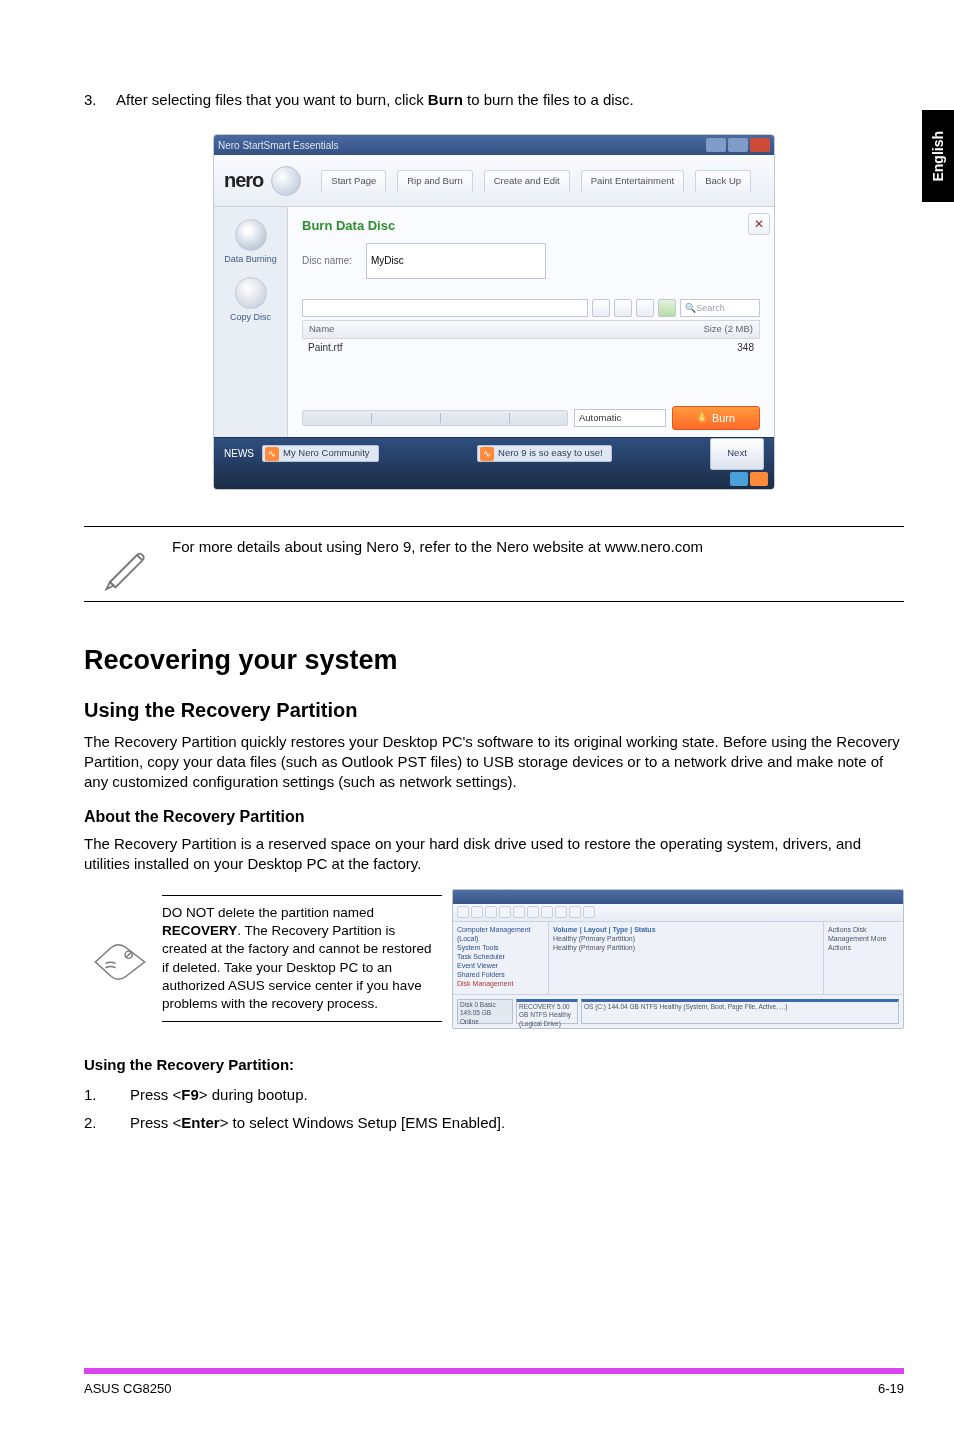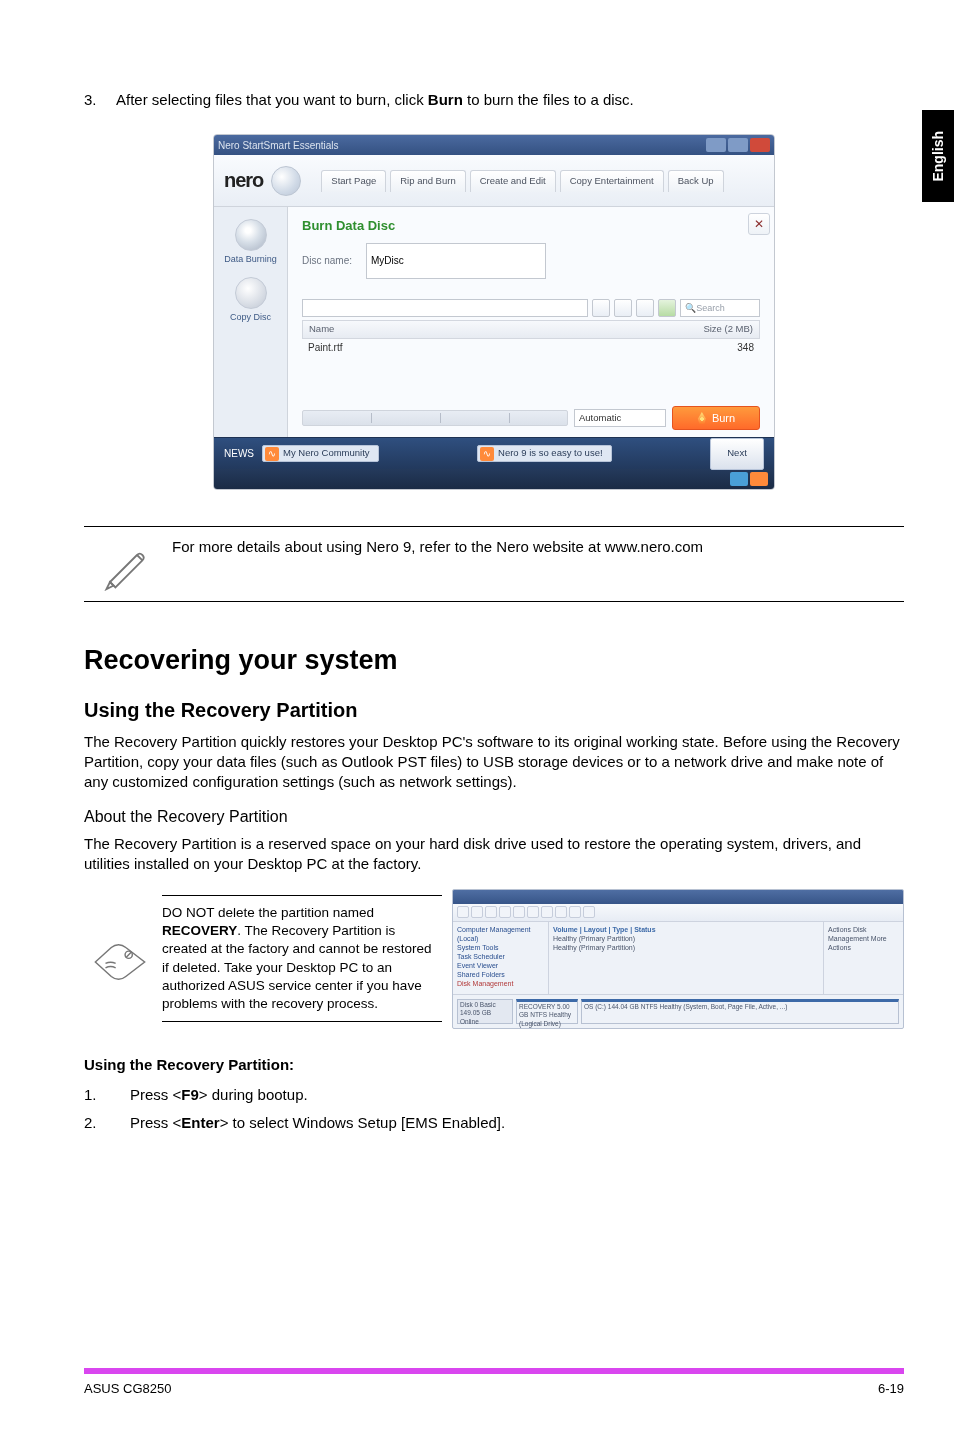--- a/index.html
+++ b/index.html
@@ -16,21 +16,21 @@
   .nero-titlebar { height: 20px; background: linear-gradient(#4b6aa0, #345182); display: flex; align-items: center; justify-content: space-between; padding: 0 4px; }
   .nero-titlebar .t { color: #dbe3ef; font-size: 10px; }
   .nero-titlebar .btns { display: flex; gap: 2px; }
   .nero-titlebar .b { width: 20px; height: 14px; border-radius: 2px; }
   .nero-titlebar .b.min { background: #7f9bc6; }
   .nero-titlebar .b.max { background: #7f9bc6; }
   .nero-titlebar .b.cls { background: #d04a3a; }
   .nero-ribbon { height: 52px; background: linear-gradient(#f9fbfe,#e9eef5); border-bottom: 1px solid #cfd4dc; display: flex; align-items: center; padding: 0 14px 0 10px; gap: 8px; }
   .nero-logo { font-size: 20px; font-weight: bold; color: #222; letter-spacing: -1px; }
   .nero-orb { width: 30px; height: 30px; border-radius: 50%; background: radial-gradient(circle at 35% 35%, #fff, #cfd9e6 60%, #b9c4d4); border: 1px solid #bcc5d2; }
-  .nero-tabs { display: flex; gap: 4px; margin-left: 12px; }
+  .nero-tabs { display: flex; gap: 11px; margin-left: 12px; }
   .nero-tab { border: 1px solid #cfd4dc; border-bottom: none; border-radius: 3px 3px 0 0; padding: 4px 9px; background: linear-gradient(#fff,#eef2f7); font-size: 9.5px; color: #4c5360; }
   .nero-body { display: flex; min-height: 230px; }
   .nero-side { width: 74px; background: #e9eef5; border-right: 1px solid #cfd4dc; padding-top: 8px; }
   .nero-side .ic { margin: 4px auto 2px; width: 32px; height: 32px; border-radius: 50%; background: radial-gradient(circle at 40% 35%, #fff, #d8dde5 60%, #bfc6d2); border: 1px solid #c3cad6; }
   .nero-side .ic.cd { background: radial-gradient(circle at 40% 35%, #fff 10%, #d7dfe8 45%, #a8b2c2); }
   .nero-side .lbl { font-size: 9px; color: #3e5a85; text-align: center; margin-bottom: 12px; }
   .nero-main { flex: 1; background: #f9fbfe; padding: 10px 14px 0; position: relative; }
   .nero-h { color: #2f8f2f; font-size: 13px; font-weight: bold; }
   .nero-row { display: flex; align-items: center; gap: 6px; margin-top: 8px; }
   .nero-row .l { font-size: 10px; color: #6b7380; width: 58px; }
@@ -63,21 +63,21 @@
 
   
   .note-row { display: flex; align-items: flex-start; border-top: 1px solid #000; border-bottom: 1px solid #000; padding: 10px 0; margin: 0 0 40px; }
   .note-row .icon-col { width: 88px; flex: 0 0 88px; display: flex; justify-content: center; align-items: flex-start; }
   .pen-svg { width: 54px; height: 54px; }
   .note-row .txt { flex: 1; font-size: 15px; }
 
   h1.sec { font-size: 27px; font-weight: bold; margin: 0 0 18px; }
   h2.sub { font-size: 20px; font-weight: bold; margin: 0 0 8px; }
   p.body { font-size: 15px; margin-bottom: 14px; }
-  h3.sub2 { font-size: 16px; font-weight: normal; margin: 0 0 6px; }
+  h3.sub2 { font-size: 16px; font-weight: bold; margin: 0 0 6px; }
 
   .warn-block { display: flex; align-items: center; margin: 14px 0 26px; gap: 6px; }
   .warn-block .icon-col { width: 72px; flex: 0 0 72px; display: flex; justify-content: center; padding-top: 6px; }
   .hand-svg { width: 58px; height: 46px; }
   .warn-block .txt { flex: 0 0 280px; font-size: 13.5px; line-height: 1.35; border-top: 1px solid #000; border-bottom: 1px solid #000; padding: 8px 6px 8px 0; }
   .mgmt-win { flex: 1; height: 140px; border: 1px solid #b7c1d2; background: #eef2f8; margin-left: 4px; position: relative; border-radius: 2px; overflow: hidden; }
   .mgmt-win .bar { height: 14px; background: linear-gradient(#4f6ea3,#375588); }
   .mgmt-win .tb { height: 18px; background: linear-gradient(#f7f9fc,#e7ecf4); border-bottom:1px solid #cdd3df; display:flex; align-items:center; gap:2px; padding:0 4px;}
   .mgmt-win .tb i{width:12px;height:12px;border:1px solid #c6cddb;border-radius:2px;background:#f1f4f9;}
   .mgmt-win .cols { display: flex; height: 72px; font-size: 7px; color: #49546a; }
@@ -123,21 +123,21 @@
         <div class="b cls"></div>
       </div>
     </div>
     <div class="nero-ribbon">
       <span class="nero-logo">nero</span>
       <div class="nero-orb"></div>
       <div class="nero-tabs">
         <div class="nero-tab">Start Page</div>
         <div class="nero-tab">Rip and Burn</div>
         <div class="nero-tab">Create and Edit</div>
-        <div class="nero-tab">Copy Entertainment</div>
+        <div class="nero-tab">Paint Entertainment</div>
         <div class="nero-tab">Back Up</div>
       </div>
     </div>
     <div class="nero-body">
       <div class="nero-side">
         <div class="ic cd"></div>
         <div class="lbl">Data Burning</div>
         <div class="ic"></div>
         <div class="lbl">Copy Disc</div>
       </div>

